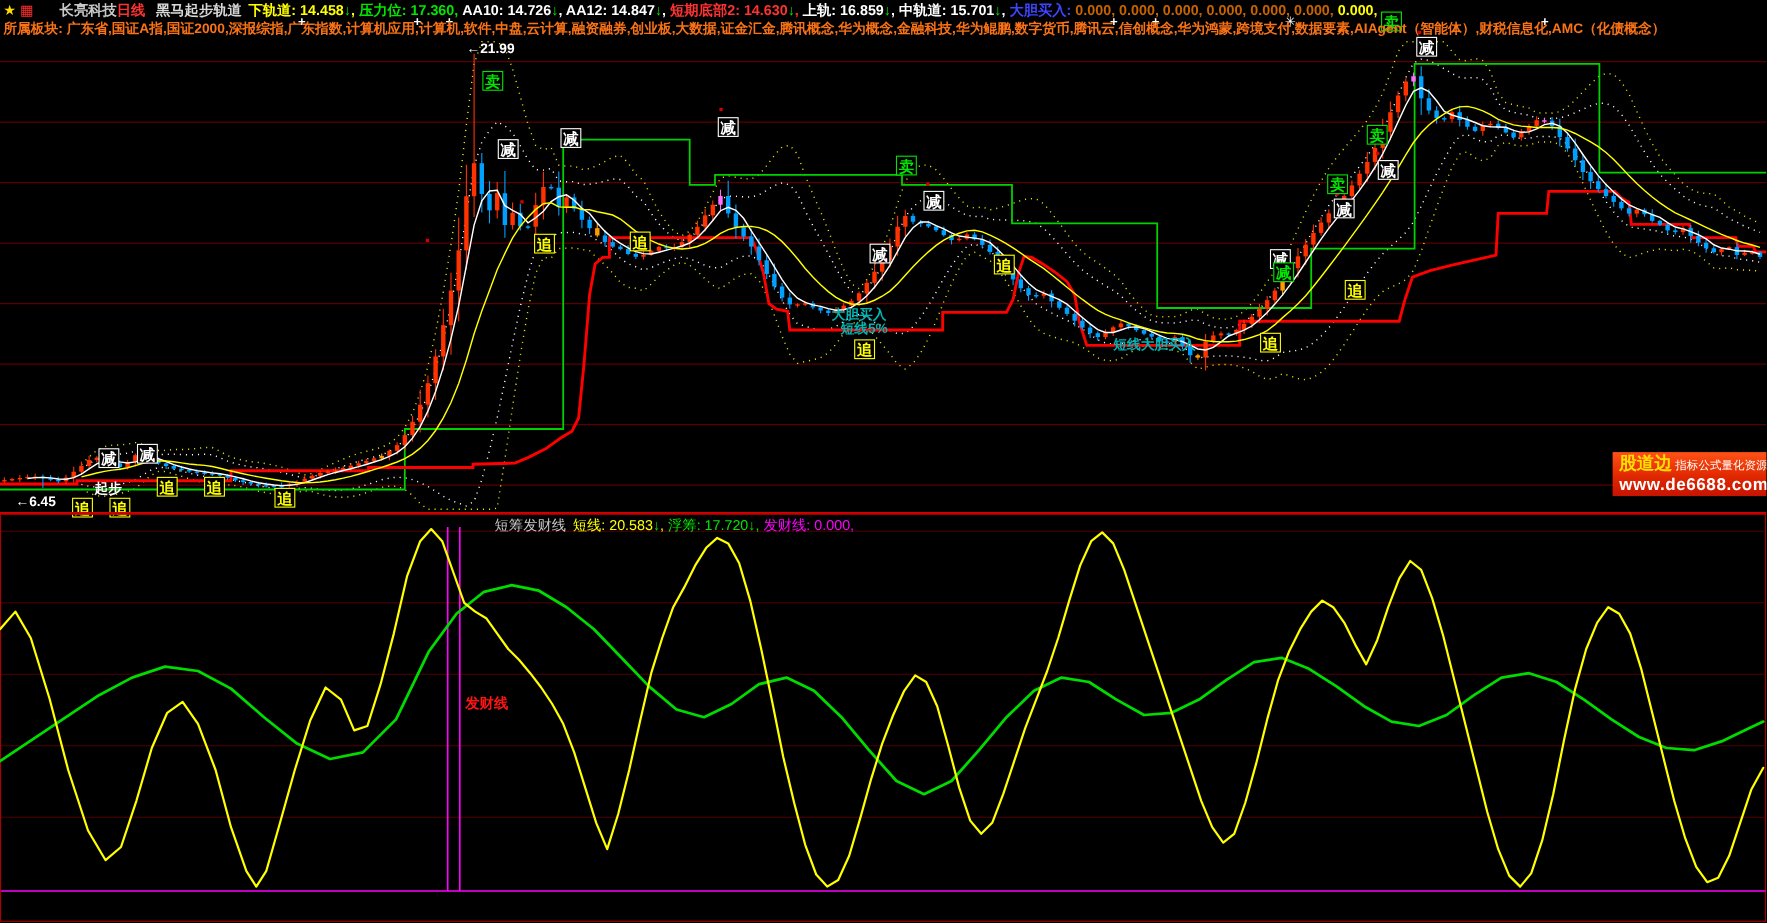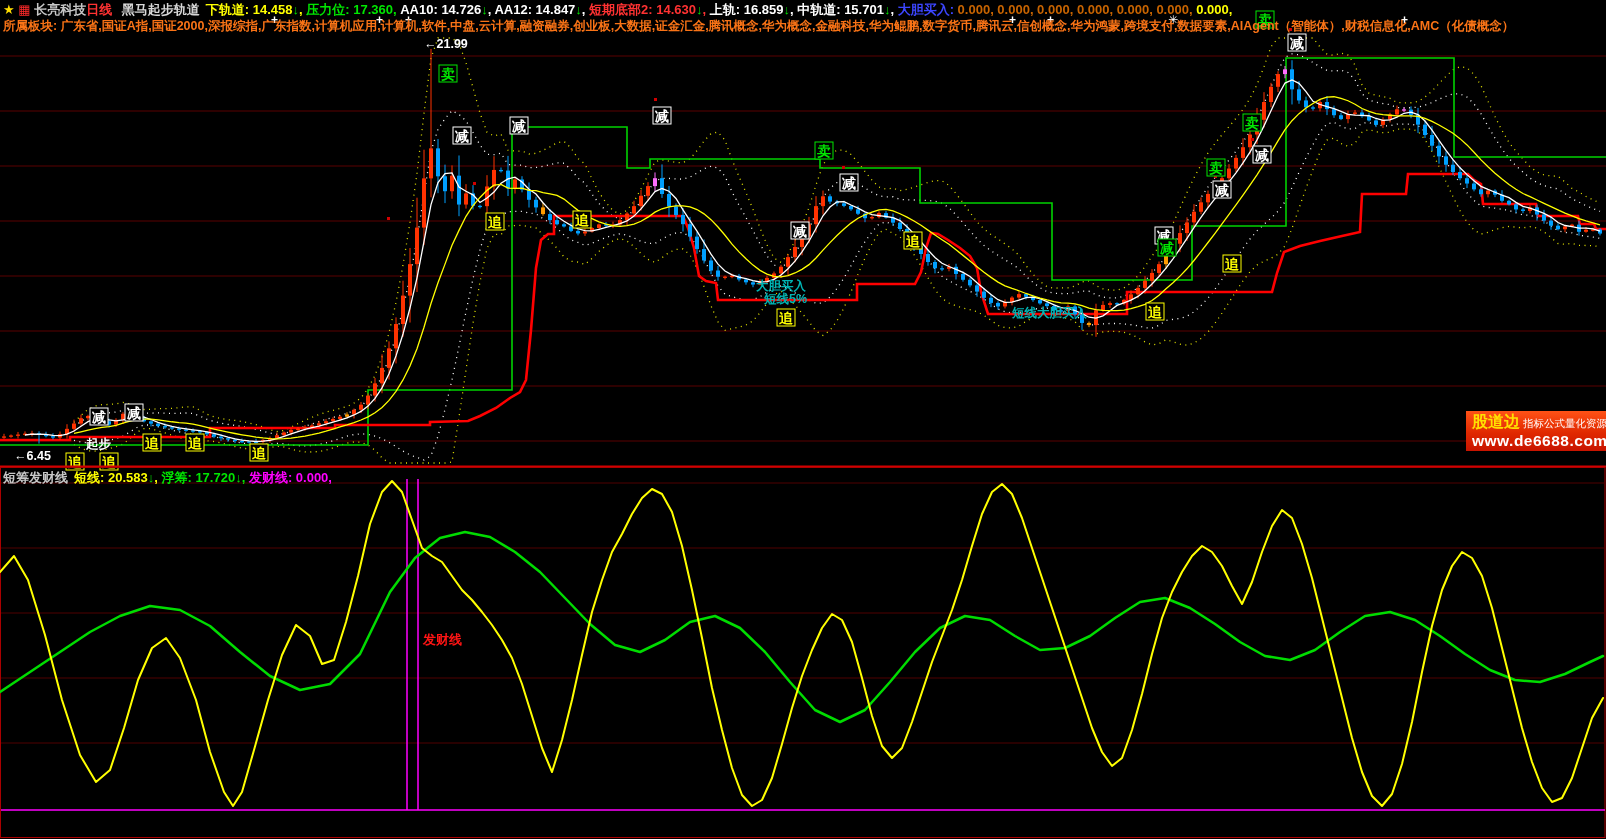--- a/index.html
+++ b/index.html
@@ -2,21 +2,21 @@
 <html><head>
 <meta charset="utf-8">
 <style>
   html,body{margin:0;padding:0;background:#000;}
   #stage{position:relative;width:1606px;height:839px;background:#000;overflow:hidden;
          font-family:"Liberation Sans","DejaVu Sans",sans-serif;}
   svg{position:absolute;left:0;top:0;}
   .hline{position:absolute;white-space:nowrap;overflow:hidden;z-index:5;}
   #hdr1{left:3px;top:1px;width:1600px;font-size:13px;font-weight:bold;}
   #hdr2{left:3px;top:18px;width:1603px;font-size:12.5px;font-weight:bold;color:#f97316;}
-  #subhdr{left:3px;top:469px;width:1200px;font-size:13px;font-weight:bold;}
+  #subhdr{left:13px;top:469px;width:1200px;font-size:13px;font-weight:normal;text-align:center;}
   #hdr1 span,#subhdr span{margin-right:0px;}
   #watermark{position:absolute;left:1466px;top:411px;width:140px;height:39px;z-index:6;
              background:linear-gradient(180deg,#ff5216 0%,#e02800 55%,#c81400 100%);
              padding:1px 0 0 6px;cursor:pointer;}
   #watermark .row1{line-height:20px;}
   #wm-brand{color:#ffe100;font-size:16px;font-weight:bold;}
   #wm-tag{color:#ffffff;font-size:10.5px;margin-left:3px;}
   #wm-url{color:#ffffff;font-size:15.5px;font-weight:bold;letter-spacing:.5px;line-height:16px;}
 </style>
 </head>
@@ -613,21 +613,21 @@
         <polyline stroke="#ffff00" stroke-width="2" stroke-linejoin="round" stroke-linecap="round" points="0,572 14,556 28,580 45,635 62,700 80,755 96,782 110,770 124,728 138,680 152,648 166,638 180,658 196,700 210,752 224,792 233,806 242,792 254,750 268,700 282,655 296,625 310,636 322,664 334,660 346,622 358,576 370,524 382,492 392,481 402,492 412,520 422,548 432,556 442,562 452,576 462,590 472,600 482,612 492,625 502,640 512,658 522,684 532,716 542,748 552,772 562,740 572,700 582,655 592,612 602,580 612,552 622,534 632,514 642,498 652,489 662,494 672,512 682,546 692,590 702,638 712,688 722,730 732,768 742,795 752,806 762,800 772,778 782,744 792,708 802,676 812,650 822,628 832,614 842,620 852,642 862,678 872,716 882,746 892,758 902,748 912,722 922,692 932,662 942,636 952,610 962,580 972,546 982,514 992,492 1002,484 1012,494 1022,518 1032,548 1042,578 1052,608 1062,638 1072,668 1082,698 1092,728 1102,752 1112,766 1122,758 1132,730 1142,694 1152,654 1162,618 1172,592 1182,572 1192,556 1202,546 1212,552 1222,566 1232,586 1242,604 1252,582 1262,552 1272,526 1282,510 1292,518 1302,544 1312,578 1322,618 1332,658 1342,698 1352,738 1362,772 1372,796 1382,806 1392,794 1402,764 1412,722 1422,672 1432,626 1442,590 1452,566 1462,552 1472,558 1482,576 1492,608 1502,648 1512,688 1522,728 1532,762 1542,788 1552,802 1562,798 1572,778 1582,748 1592,718 1603,698" fill="none"></polyline>
       </g>
       <g>
         <text x="423" y="644" fill="#ff1414" font-size="13" font-weight="bold">发财线</text>
       </g>
     </svg>
 
   <div id="hdr1" class="hline">
     <span style="color:#ffde00;">★</span>
     <span style="color:#ff2a2a;">▦</span>
-    <span style="color:#c8c8c8;margin-left:0;">长亮科技</span><span style="color:#ff3232;">日线</span>
+    <span style="color:#c8c8c8;margin-left:20px;">长亮科技</span><span style="color:#ff3232;">日线</span>
     <span style="color:#d8d8d8;margin-left:6px;margin-right:6px;">黑马起步轨道</span><span id="hdr1-fields"><span style="color: rgb(255, 255, 0);">下轨道: 14.458</span><span style="color: rgb(0, 230, 0);">↓</span><span style="color: rgb(255, 255, 0);">,  </span><span style="color: rgb(0, 230, 0);">压力位: 17.360</span><span style="color: rgb(0, 230, 0);">,  </span><span style="color: rgb(255, 255, 255);">AA10: 14.726</span><span style="color: rgb(0, 230, 0);">↓</span><span style="color: rgb(255, 255, 255);">,  </span><span style="color: rgb(255, 255, 255);">AA12: 14.847</span><span style="color: rgb(0, 230, 0);">↓</span><span style="color: rgb(255, 255, 255);">,  </span><span style="color: rgb(255, 50, 50);">短期底部2: 14.630</span><span style="color: rgb(0, 230, 0);">↓</span><span style="color: rgb(255, 50, 50);">,  </span><span style="color: rgb(255, 255, 255);">上轨: 16.859</span><span style="color: rgb(0, 230, 0);">↓</span><span style="color: rgb(255, 255, 255);">,  </span><span style="color: rgb(255, 255, 255);">中轨道: 15.701</span><span style="color: rgb(0, 230, 0);">↓</span><span style="color: rgb(255, 255, 255);">,  </span><span style="color: rgb(60, 70, 255);">大胆买入:</span><span style="color: rgb(60, 70, 255);">  </span><span style="color: rgb(200, 100, 0);">0.000, 0.000, 0.000, 0.000, 0.000, 0.000,</span><span style="color: rgb(200, 100, 0);">  </span><span style="color: rgb(255, 255, 0);">0.000,</span></span>
   </div>
 
   <div id="hdr2" class="hline">
     <span>所属板块:</span>
     <span>广东省,国证A指,国证2000,深报综指,广东指数,计算机应用,计算机,软件,中盘,云计算,融资融券,创业板,大数据,证金汇金,腾讯概念,华为概念,金融科技,华为鲲鹏,数字货币,腾讯云,信创概念,华为鸿蒙,跨境支付,数据要素,AIAgent（智能体）,财税信息化,AMC（化债概念）</span>
   </div>
 
   <div id="subhdr" class="hline">
     <span style="color:#c8c8c8;margin-right:6px;">短筹发财线</span><span id="subhdr-fields"><span style="color: rgb(255, 255, 0);">短线: 20.583</span><span style="color: rgb(0, 230, 0);">↓</span><span style="color: rgb(255, 255, 0);">,  </span><span style="color: rgb(0, 230, 0);">浮筹: 17.720</span><span style="color: rgb(0, 230, 0);">↓</span><span style="color: rgb(0, 230, 0);">,  </span><span style="color: rgb(255, 0, 255);">发财线: 0.000,</span></span>

